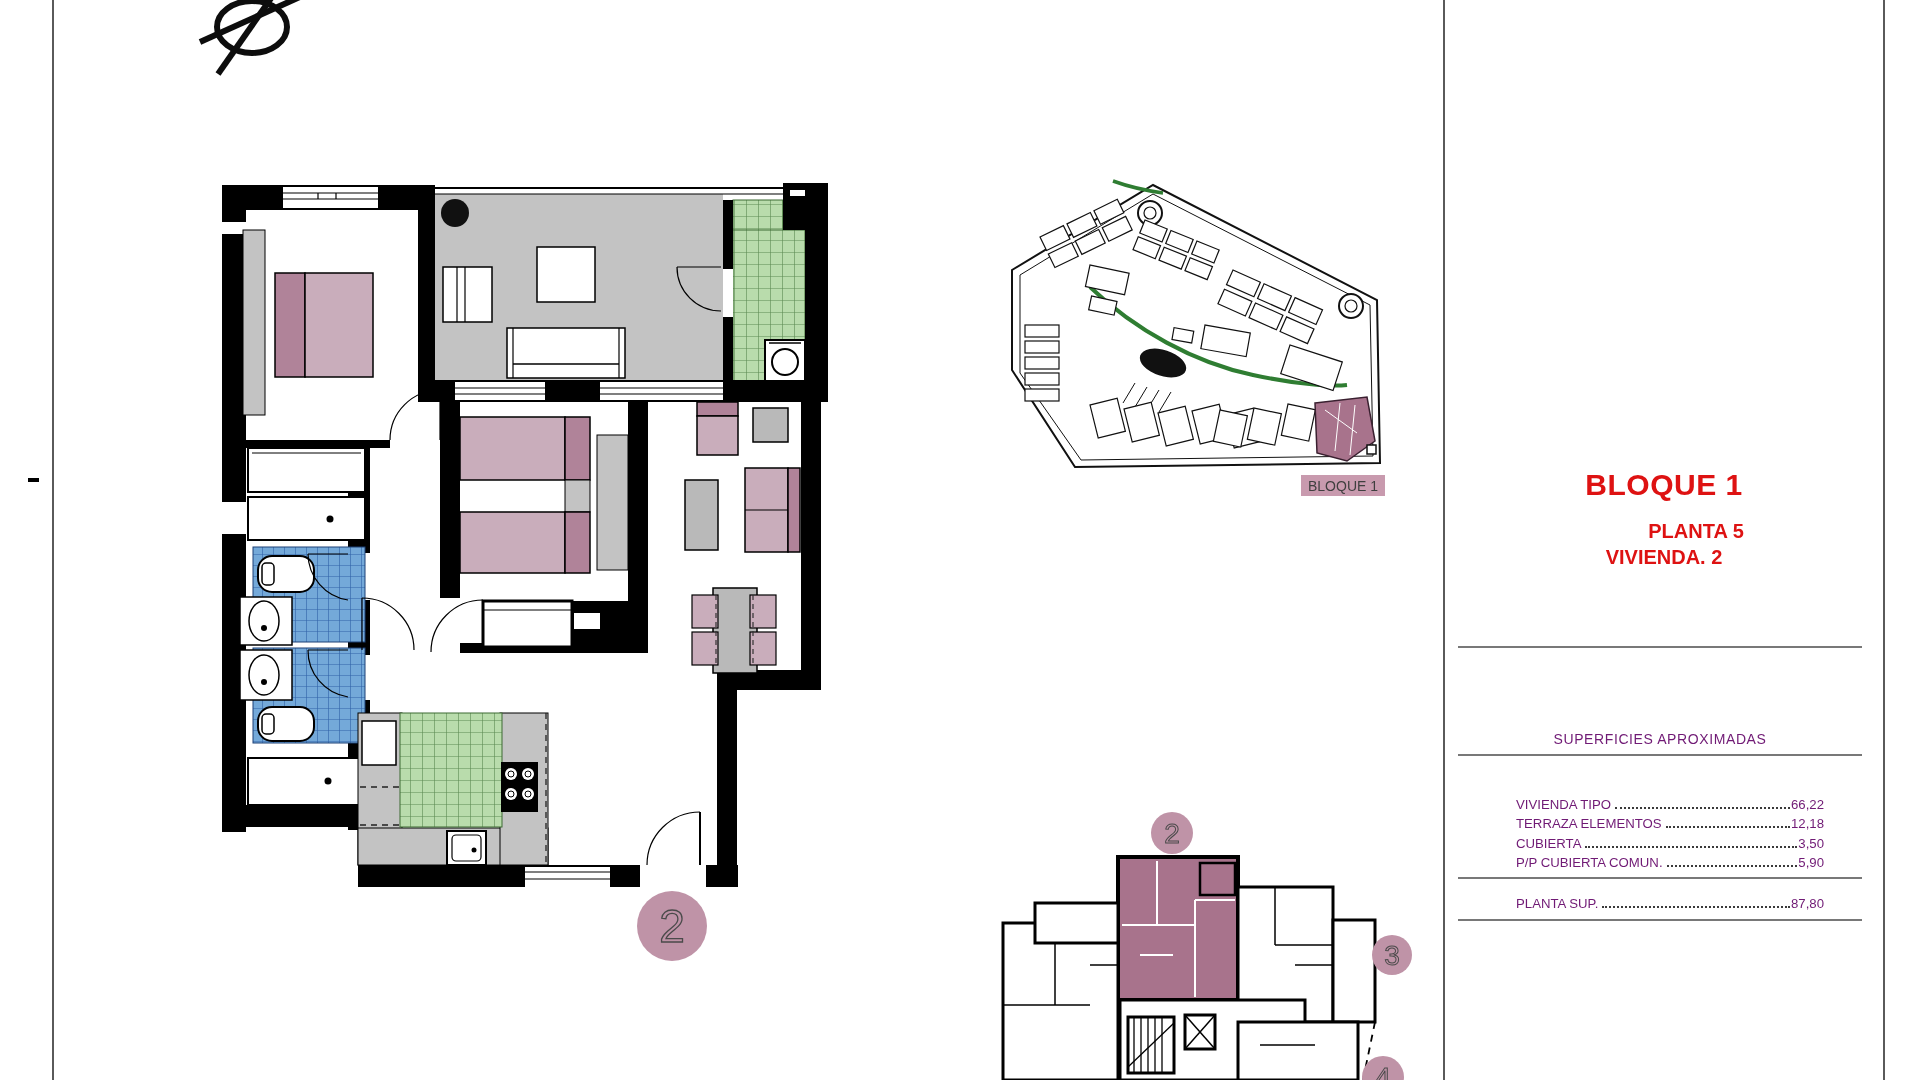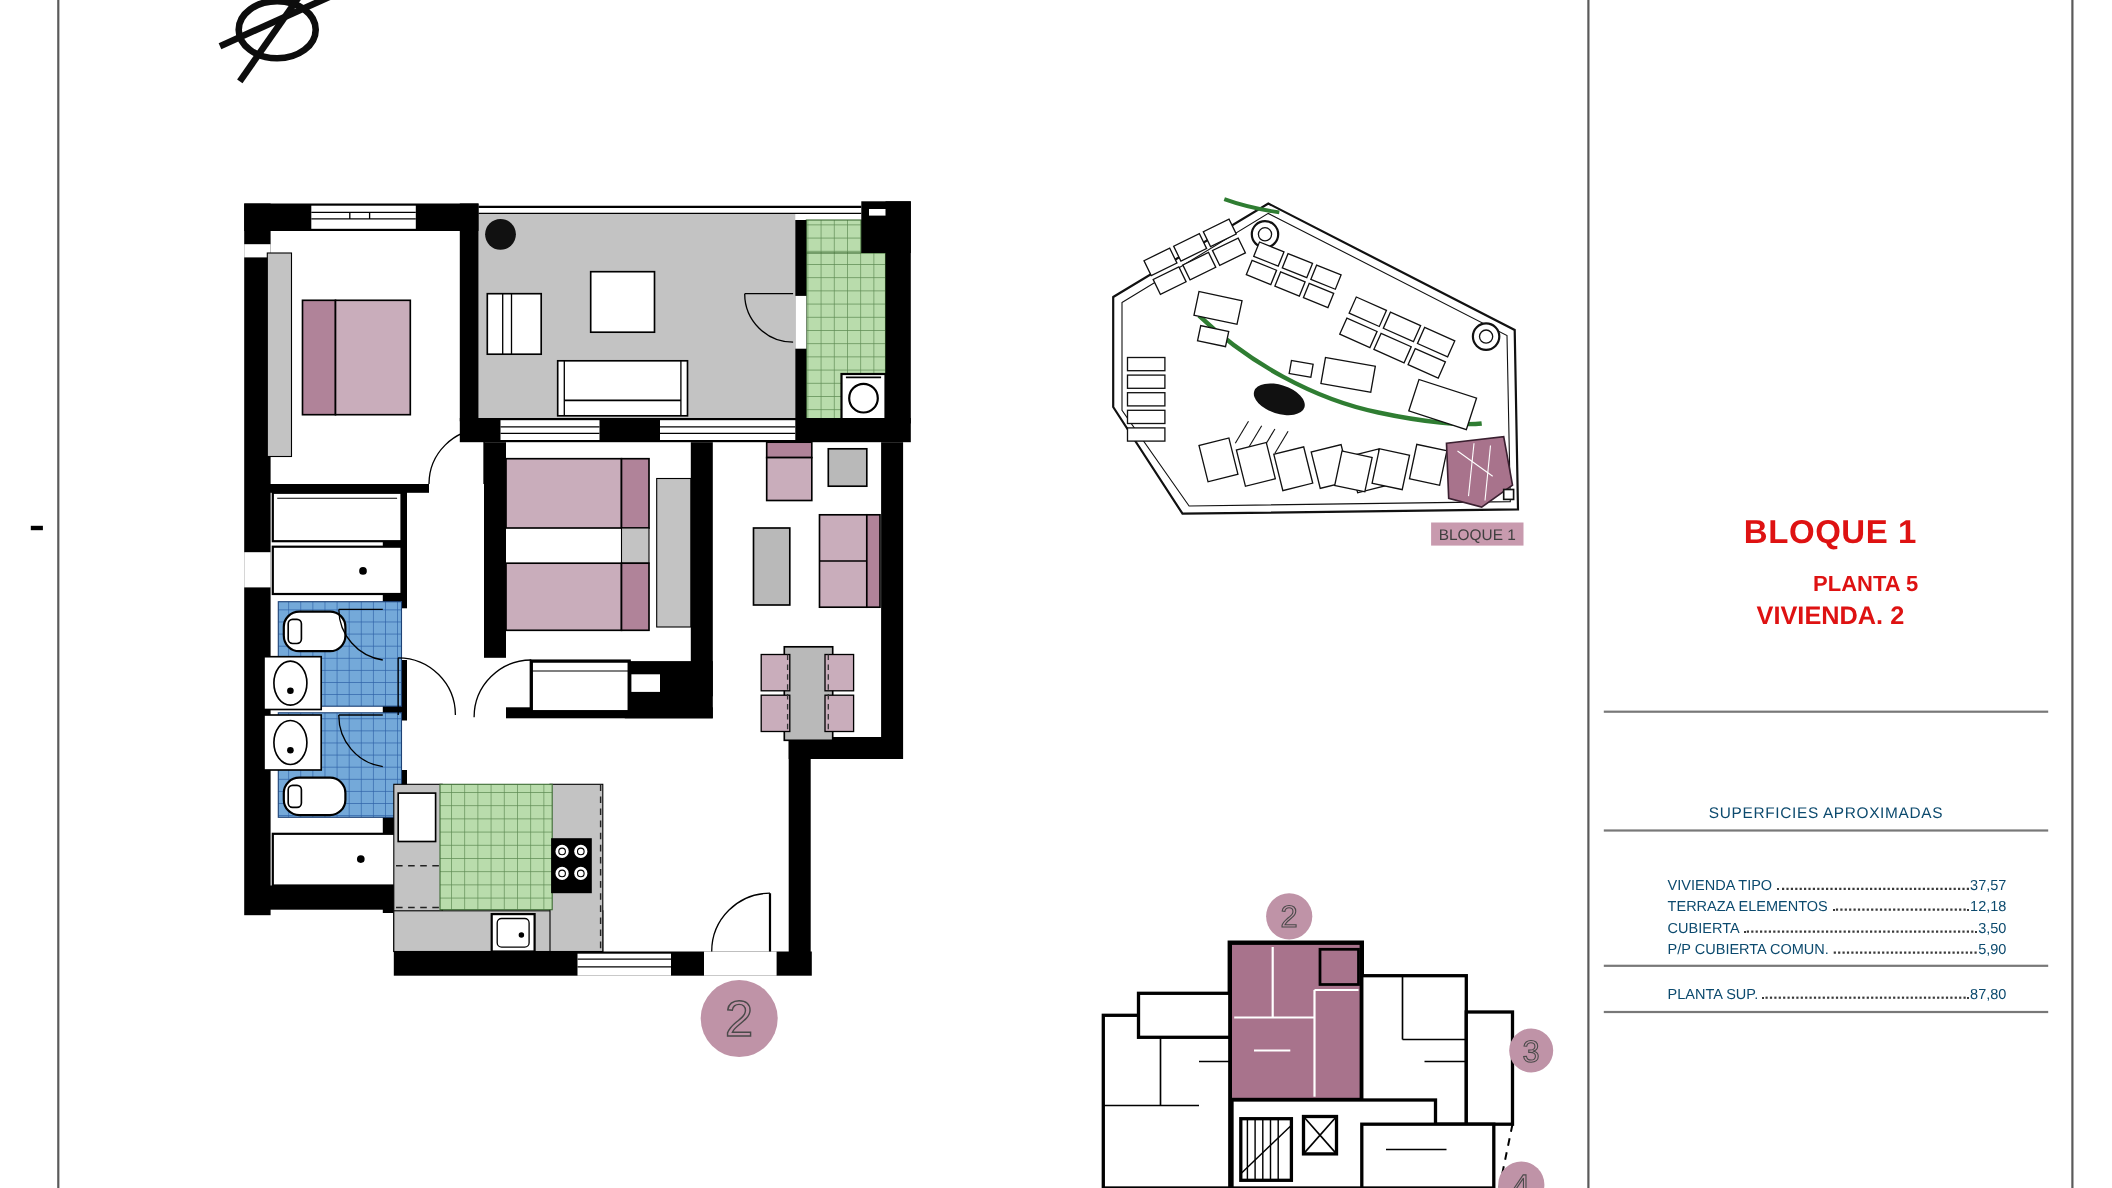--- a/index.html
+++ b/index.html
@@ -4,23 +4,23 @@
 <style>
   html,body{margin:0;padding:0;background:#fff;}
   #sheet{position:relative;width:1920px;height:1080px;background:#fff;overflow:hidden;
          font-family:"Liberation Sans",sans-serif;}
   .abs{position:absolute;}
   .vline{position:absolute;top:0;height:1080px;width:2px;background:#5a5a5a;}
   
   .panel-text{position:absolute;left:1445px;width:438px;text-align:center;color:#de1212;font-weight:bold;}
   #p-title{top:468px;font-size:30px;letter-spacing:.5px;}
   #p-sub1{top:520px;font-size:20px;padding-left:32px;}
-  #p-sub2{top:546px;font-size:23px;}
+  #p-sub2{top:546px;font-size:20px;}
   .hrule{position:absolute;left:1458px;width:404px;height:2px;background:#787878;}
-  #tbl{position:absolute;left:1458px;top:731px;width:404px;color:#0c4a6e;}
+  #tbl{position:absolute;left:1458px;top:731px;width:404px;color:#701a75;}
   #tbl .hdr{text-align:center;font-size:14px;letter-spacing:.6px;margin-bottom:7px;}
   #tbl .sep{height:2px;background:#787878;}
   #tbl .rows{padding:7px 38px 0 58px;margin-top:29px;}
   .srow{display:flex;align-items:flex-end;font-size:13.2px;height:19.5px;}
   .srow .lbl{white-space:nowrap;padding-right:3px;}
   .srow .lead{flex:1;border-bottom:2px dotted #3a3a3a;margin:0 1px 3px 1px;}
   .srow .val{white-space:nowrap;text-align:right;}
   #tbl .sep2{height:2px;background:#787878;margin-top:7px;}
   #tbl .totwrap{padding:12px 38px 0 58px;}
   #tbl .sep3{height:2px;background:#787878;margin-top:8px;}
@@ -438,21 +438,21 @@
   <div class="panel-text" id="p-sub2">VIVIENDA. 2</div>
   <div class="hrule" style="top:646px;"></div>
 
   <div id="tbl">
     <div class="hdr">SUPERFICIES APROXIMADAS</div>
     <div class="sep"></div>
     <div class="rows">
       <div class="srow">
         <span class="lbl">VIVIENDA TIPO</span>
         <span class="lead"></span>
-        <span class="val">37,57</span>
+        <span class="val">66,22</span>
       </div>
       <div class="srow">
         <span class="lbl">TERRAZA ELEMENTOS</span>
         <span class="lead"></span>
         <span class="val">12,18</span>
       </div>
       <div class="srow">
         <span class="lbl">CUBIERTA</span>
         <span class="lead"></span>
         <span class="val">3,50</span>

